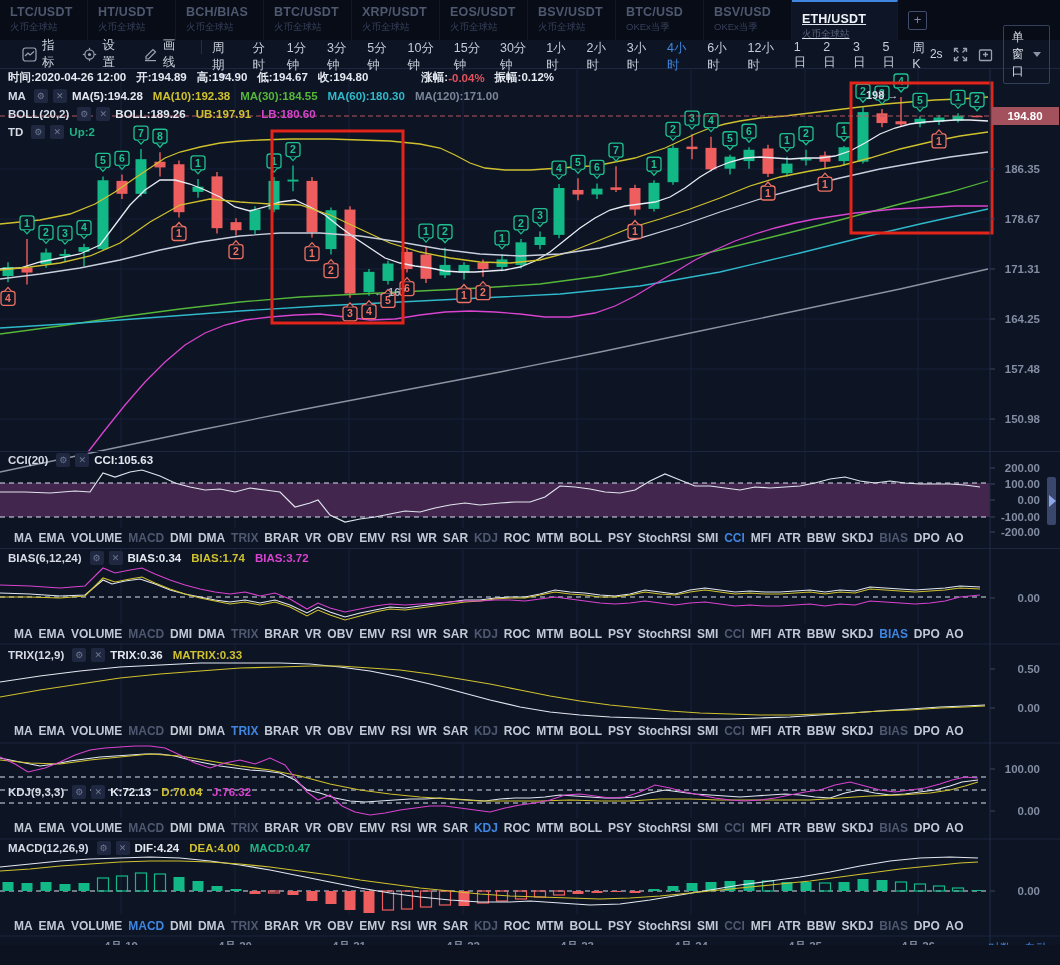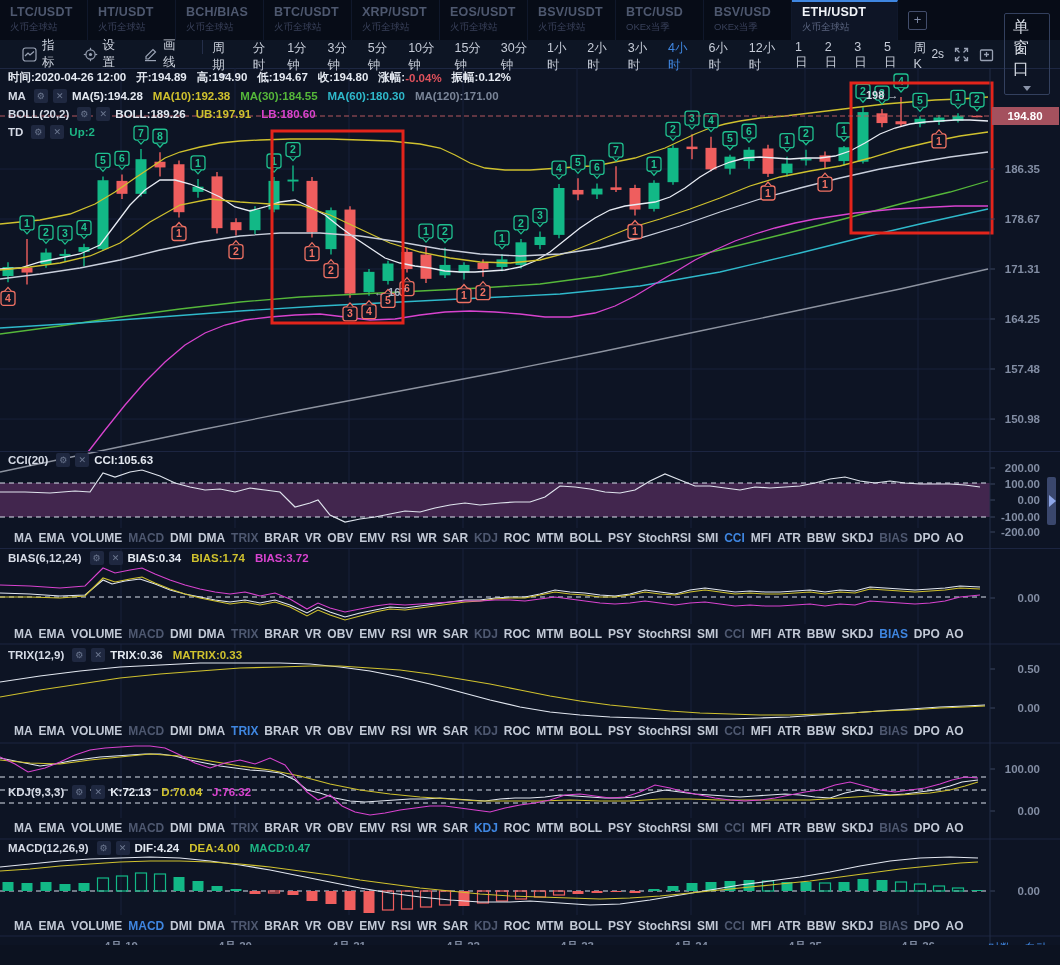--- a/index.html
+++ b/index.html
@@ -2,41 +2,41 @@
 <html><head>
 <meta charset="utf-8">
 <style>
   html,body{margin:0;padding:0;background:#0c1220;font-family:"Liberation Sans",sans-serif;}
   #root{position:relative;width:1060px;height:945px;overflow:hidden;background:#0d1424;color:#dfe5ee;}
   
   #tabbar{position:absolute;left:0;top:0;width:1060px;height:40px;background:#070c17;display:flex;align-items:stretch;}
   .mtab{flex:0 0 88px;border-right:1px solid #10182b;padding:5px 0 0 10px;box-sizing:border-box;cursor:pointer;position:relative;}
   .mtab .pair{display:block;font-size:12.5px;font-weight:bold;color:#4e586f;letter-spacing:.2px;}
   .mtab .venue{display:block;font-size:9.5px;color:#39415a;margin-top:2px;}
-  .mtab.active{flex:0 0 106px;background:#0e1526;border-top:2px solid #3f86e0;padding-top:3px;}
+  .mtab.active{flex:0 0 106px;background:#0e1526;border-top:2px solid #3f86e0;padding-top:10px;text-decoration:underline;}
   .mtab.active .pair{color:#f0f3f8;}
   .mtab.active .venue{color:#5a647f;}
   .addtab{width:17px;height:17px;margin:11px 0 0 10px;border:1px solid #424d6b;border-radius:2px;color:#7f8aa5;font-size:13px;line-height:15px;text-align:center;cursor:pointer;}
   
   #toolbar{position:absolute;left:0;top:40px;width:1060px;height:28px;background:#0d1524;border-bottom:1px solid #1d2742;display:flex;font-size:12.5px;color:#cdd3de;}
   .tool{display:flex;align-items:center;gap:5px;margin-left:22px;cursor:pointer;}
   .tool svg{display:block}
   .vdiv{width:1px;height:14px;background:#242e49;margin:0 10px 0 20px;}
   .period{display:flex;align-items:center;margin-right:6px;cursor:pointer;flex-direction:column;}
   .tf{margin-left:13px;cursor:pointer;color:#c6ccd8;}
   .tf.active{color:#3f86e0;}
   .tb-right{margin-left:auto;display:flex;align-items:center;gap:10px;margin-right:10px;}
   .speed{font-size:12px;color:#cdd3de;}
   .icon-btn{cursor:pointer;display:flex;align-items:center;}
-  .winbtn{border:1px solid #33405e;border-radius:2px;padding:3px 8px;display:flex;gap:6px;align-items:center;font-size:16px;color:#d6dbe4;cursor:pointer;flex-direction:column;}
+  .winbtn{border:1px solid #33405e;border-radius:2px;padding:3px 8px;display:flex;gap:6px;align-items:center;font-size:12px;color:#d6dbe4;cursor:pointer;}
   .caret{width:0;height:0;border-left:4px solid transparent;border-right:4px solid transparent;border-top:5px solid #8a93a8;}
   
   .legend{position:absolute;left:8px;height:15px;display:flex;align-items:center;font-size:11.5px;font-weight:bold;z-index:5;pointer-events:none;white-space:nowrap;}
   .legend .seg{margin-right:10px;}
-  .legend .seg.glue{margin-right:0;}
+  .legend .seg.glue{margin-right:0;margin-left:43px;}
   .lname{color:#d6dbe6;margin-right:8px;font-weight:bold;}
   .ibox{width:14px;height:14px;background:#1f2840;border-radius:2px;color:#6d7890;font-size:9px;line-height:14px;text-align:center;margin-right:5px;pointer-events:auto;cursor:pointer;font-weight:normal;}
   .c-w{color:#e4e9f1}.c-y{color:#cfc12e}.c-lg{color:#55b73a}.c-c{color:#2fb9cb}.c-gr{color:#7a8598}
   .c-m{color:#d843cf}.c-g{color:#1db584}.c-r{color:#e0525c}
   
   .ind-row{position:absolute;left:0;width:978px;height:21px;display:flex;align-items:center;justify-content:space-between;padding:0 14px 0 14px;box-sizing:border-box;font-size:12px;font-weight:bold;z-index:6;}
   .ind-row span{color:#c2c9d6;cursor:pointer;}
   .ind-row span.dim{color:#4e5870;}
   .ind-row span.on{color:#3f86e0;}
   

